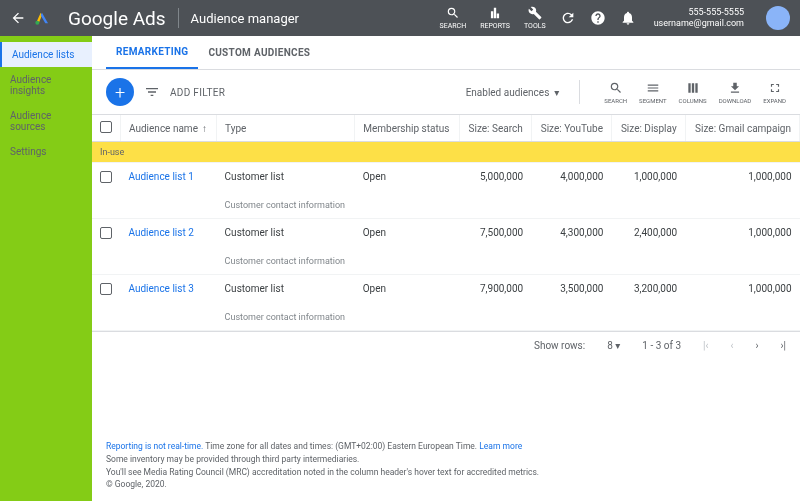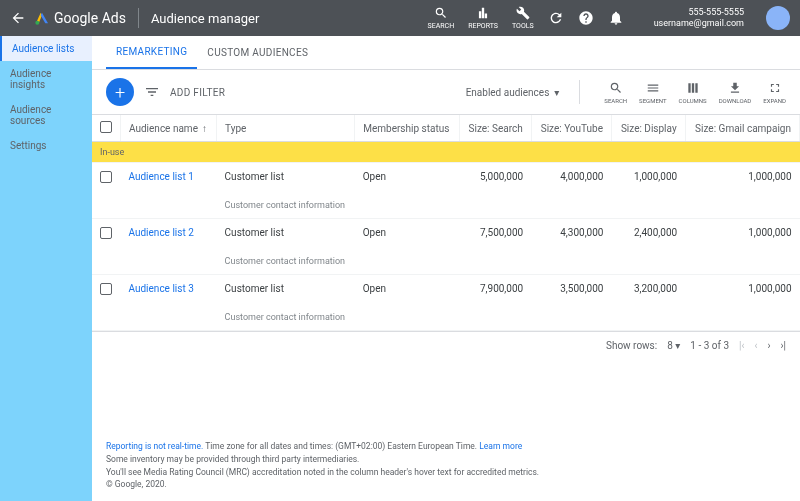--- a/index.html
+++ b/index.html
@@ -1,54 +1,54 @@
 <!DOCTYPE html>
 <html><head>
 <meta charset="utf-8">
 <style>
 *{margin:0;padding:0;box-sizing:border-box;font-family:Roboto,Arial,sans-serif}
 body{background:#f1f3f4;width:800px;height:501px;overflow:hidden;font-size:11px;color:#3c4043}
 .topbar{background:#4d5156;height:36px;display:flex;align-items:center;padding:0 10px;color:#fff}
 .back-arrow{margin-right:8px;cursor:pointer}
-.logo{display:flex;align-items:center;gap:4px;font-size:14px;font-weight:400}
+.logo{display:flex;align-items:center;gap:18px;font-size:19px;font-weight:400}
 .logo-icon{width:16px;height:16px}
 .divider{width:1px;height:20px;background:#80868b;margin:0 12px}
 .page-title{font-size:13px}
 .top-spacer{flex:1}
 .top-icons{display:flex;align-items:center;gap:14px}
 .top-icon-group{display:flex;flex-direction:column;align-items:center;font-size:7px;gap:2px;cursor:pointer}
 .top-simple{cursor:pointer;display:flex;align-items:center}
-.account-info{text-align:right;font-size:9px;line-height:1.2;margin-left:16px}
+.account-info{text-align:right;font-size:9px;line-height:1.2;margin-left:4px}
 .avatar{width:24px;height:24px;border-radius:50%;background:#8ab4f8;margin-left:8px}
 .main{display:flex;height:calc(100% - 36px)}
-.sidebar{width:92px;background:#7dd3fc;}
+.sidebar{width:92px;background:#84cc16;padding-top:6px}
 .side-item{padding:7px 10px;font-size:10px;color:#5f6368;cursor:pointer}
 .side-item.active{background:#e8f0fe;color:#1a73e8;border-left:2px solid #1a73e8}
 .content{flex:1;background:#fff;display:flex;flex-direction:column;overflow:hidden}
 .tabs{display:flex;border-bottom:1px solid #dadce0;padding:0 14px;height:34px;align-items:center}
-.tab{font-size:10px;font-weight:400;color:#5f6368;padding:0 10px;height:100%;display:flex;align-items:center;cursor:pointer;letter-spacing:0.3px}
+.tab{font-size:10px;font-weight:700;color:#5f6368;padding:0 10px;height:100%;display:flex;align-items:center;cursor:pointer;letter-spacing:0.3px}
 .tab.active{color:#1a73e8;border-bottom:2px solid #1a73e8}
 .toolbar{display:flex;align-items:center;padding:8px 14px;gap:10px;border-bottom:1px solid #dadce0}
 .fab{width:28px;height:28px;border-radius:50%;background:#1a73e8;color:#fff;display:flex;align-items:center;justify-content:center;cursor:pointer;font-size:18px;font-weight:300}
 .filter-icon{cursor:pointer;color:#5f6368}
 .add-filter{font-size:10px;color:#5f6368;letter-spacing:0.3px}
 .toolbar-spacer{flex:1}
 .enabled-dd{font-size:10px;color:#5f6368;display:flex;align-items:center;gap:5px;cursor:pointer}
 .action-icons{display:flex;gap:12px;margin-left:14px}
 .action-icon{display:flex;flex-direction:column;align-items:center;font-size:6px;color:#5f6368;gap:2px;cursor:pointer}
 table{width:100%;border-collapse:collapse;font-size:10px}
 th{text-align:left;padding:6px 8px;border-bottom:1px solid #dadce0;font-weight:400;color:#5f6368;border-right:1px solid #f1f3f4}
 th.num,td.num{text-align:right}
 .sort-arrow{font-size:10px;margin-left:4px}
 .section-row td{background:#fde047;padding:5px 8px;font-size:9px;color:#5f6368}
 td{padding:8px;border-bottom:1px solid #f1f3f4;vertical-align:top}
 .checkbox{width:12px;height:12px;border:1.5px solid #5f6368;border-radius:2px;display:inline-block}
 .link{color:#1a73e8;cursor:pointer}
 .sub{color:#80868b;font-size:9px;margin-top:18px}
-.pager{display:flex;justify-content:flex-end;align-items:center;padding:8px 14px;gap:10px;font-size:10px;color:#5f6368;border-top:1px solid #dadce0}
+.pager{display:flex;justify-content:flex-end;align-items:center;padding:8px 14px;gap:22px;font-size:10px;color:#5f6368;border-top:1px solid #dadce0}
 .pager-btn{cursor:pointer;color:#bdc1c6}
 .footer{padding:10px 14px;font-size:8.5px;color:#5f6368;line-height:1.5;margin-top:auto}
 .footer .link{font-size:8.5px}
 svg{display:block}
 </style>
 </head>
 <body>
 
 <div class="topbar">
   <span class="back-arrow">

